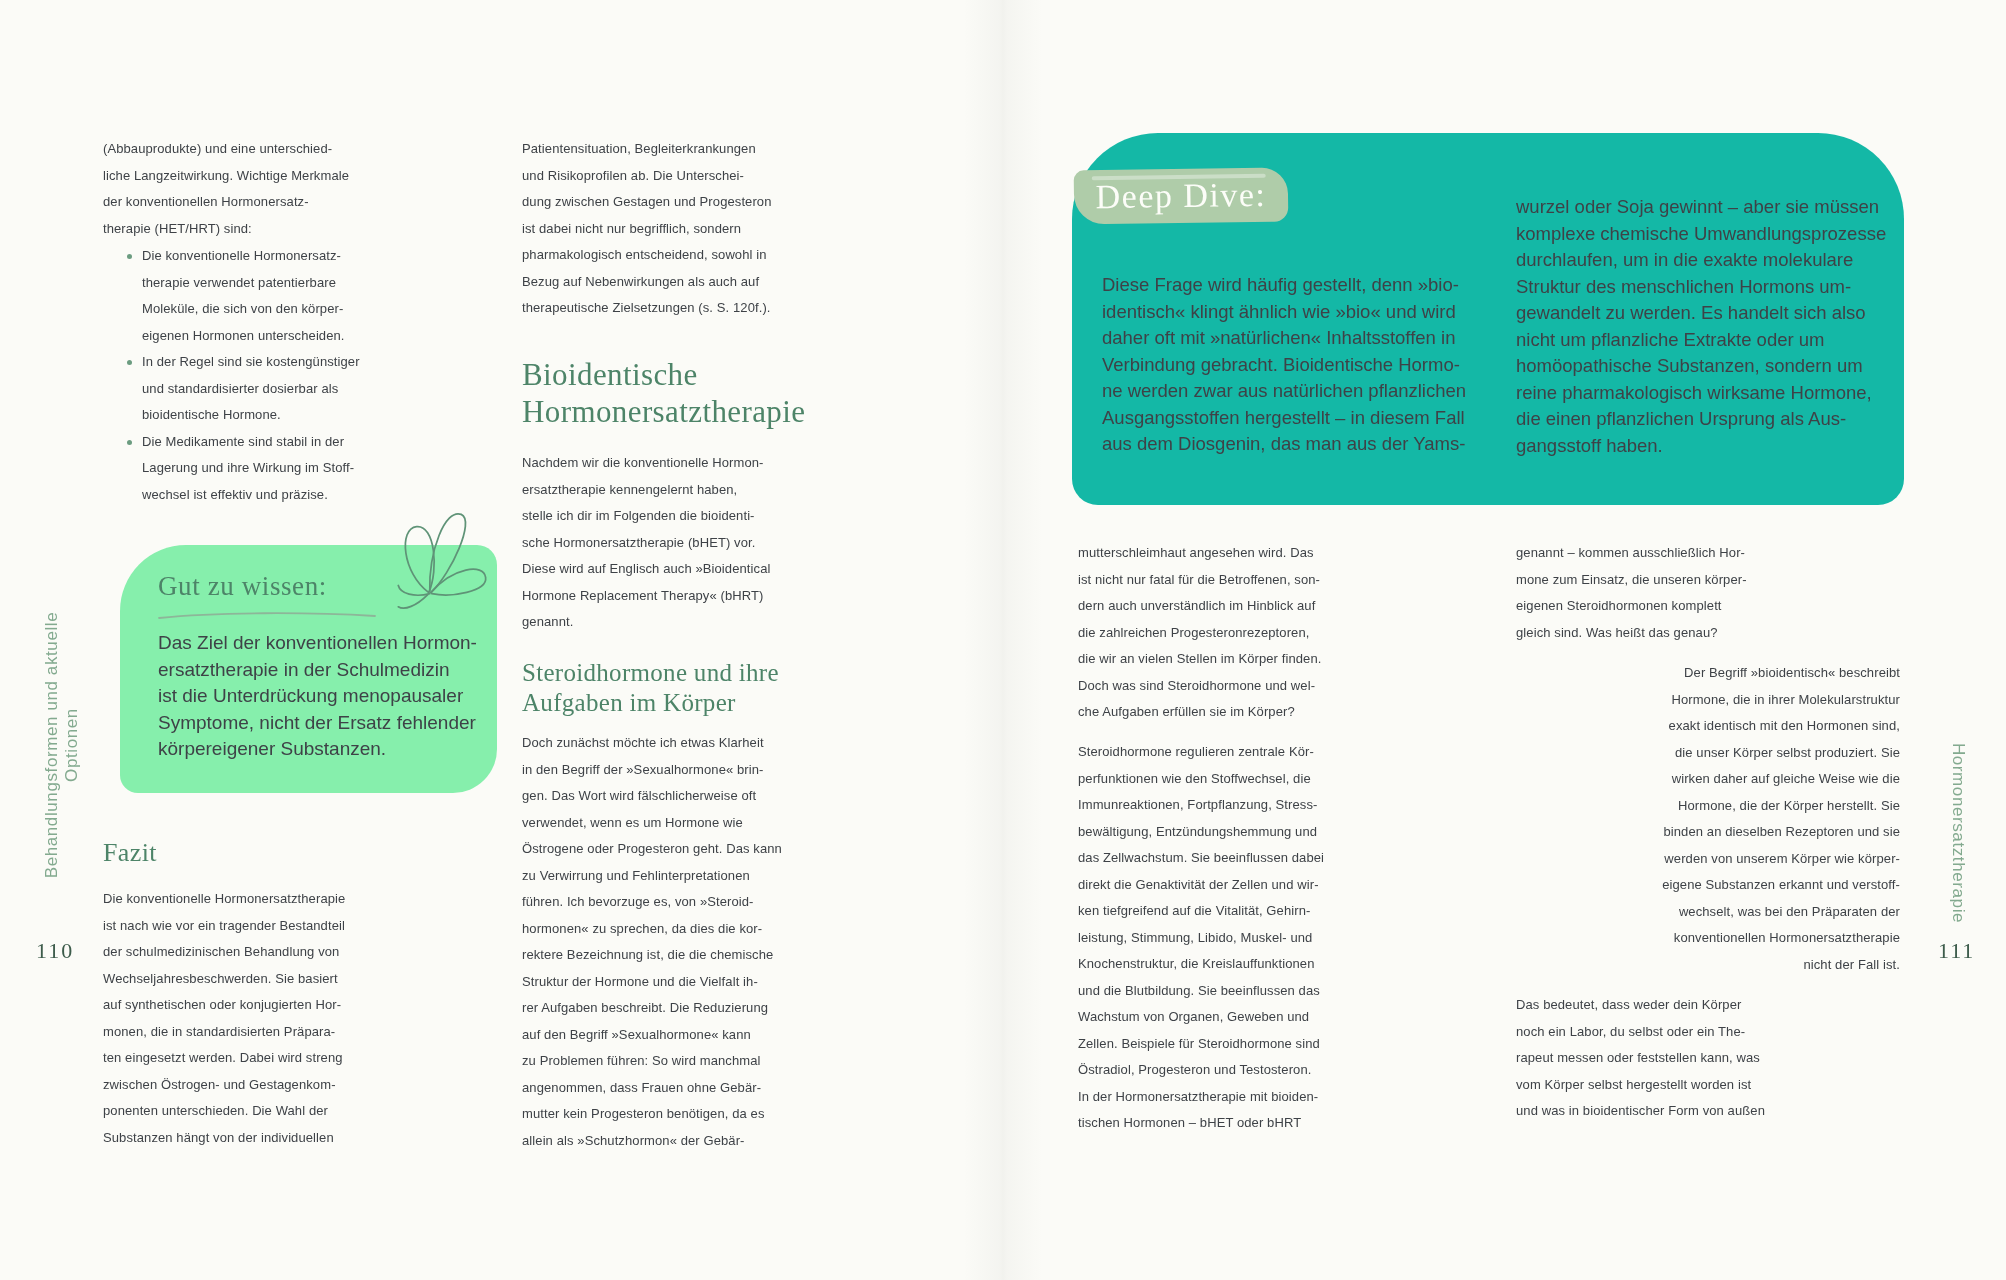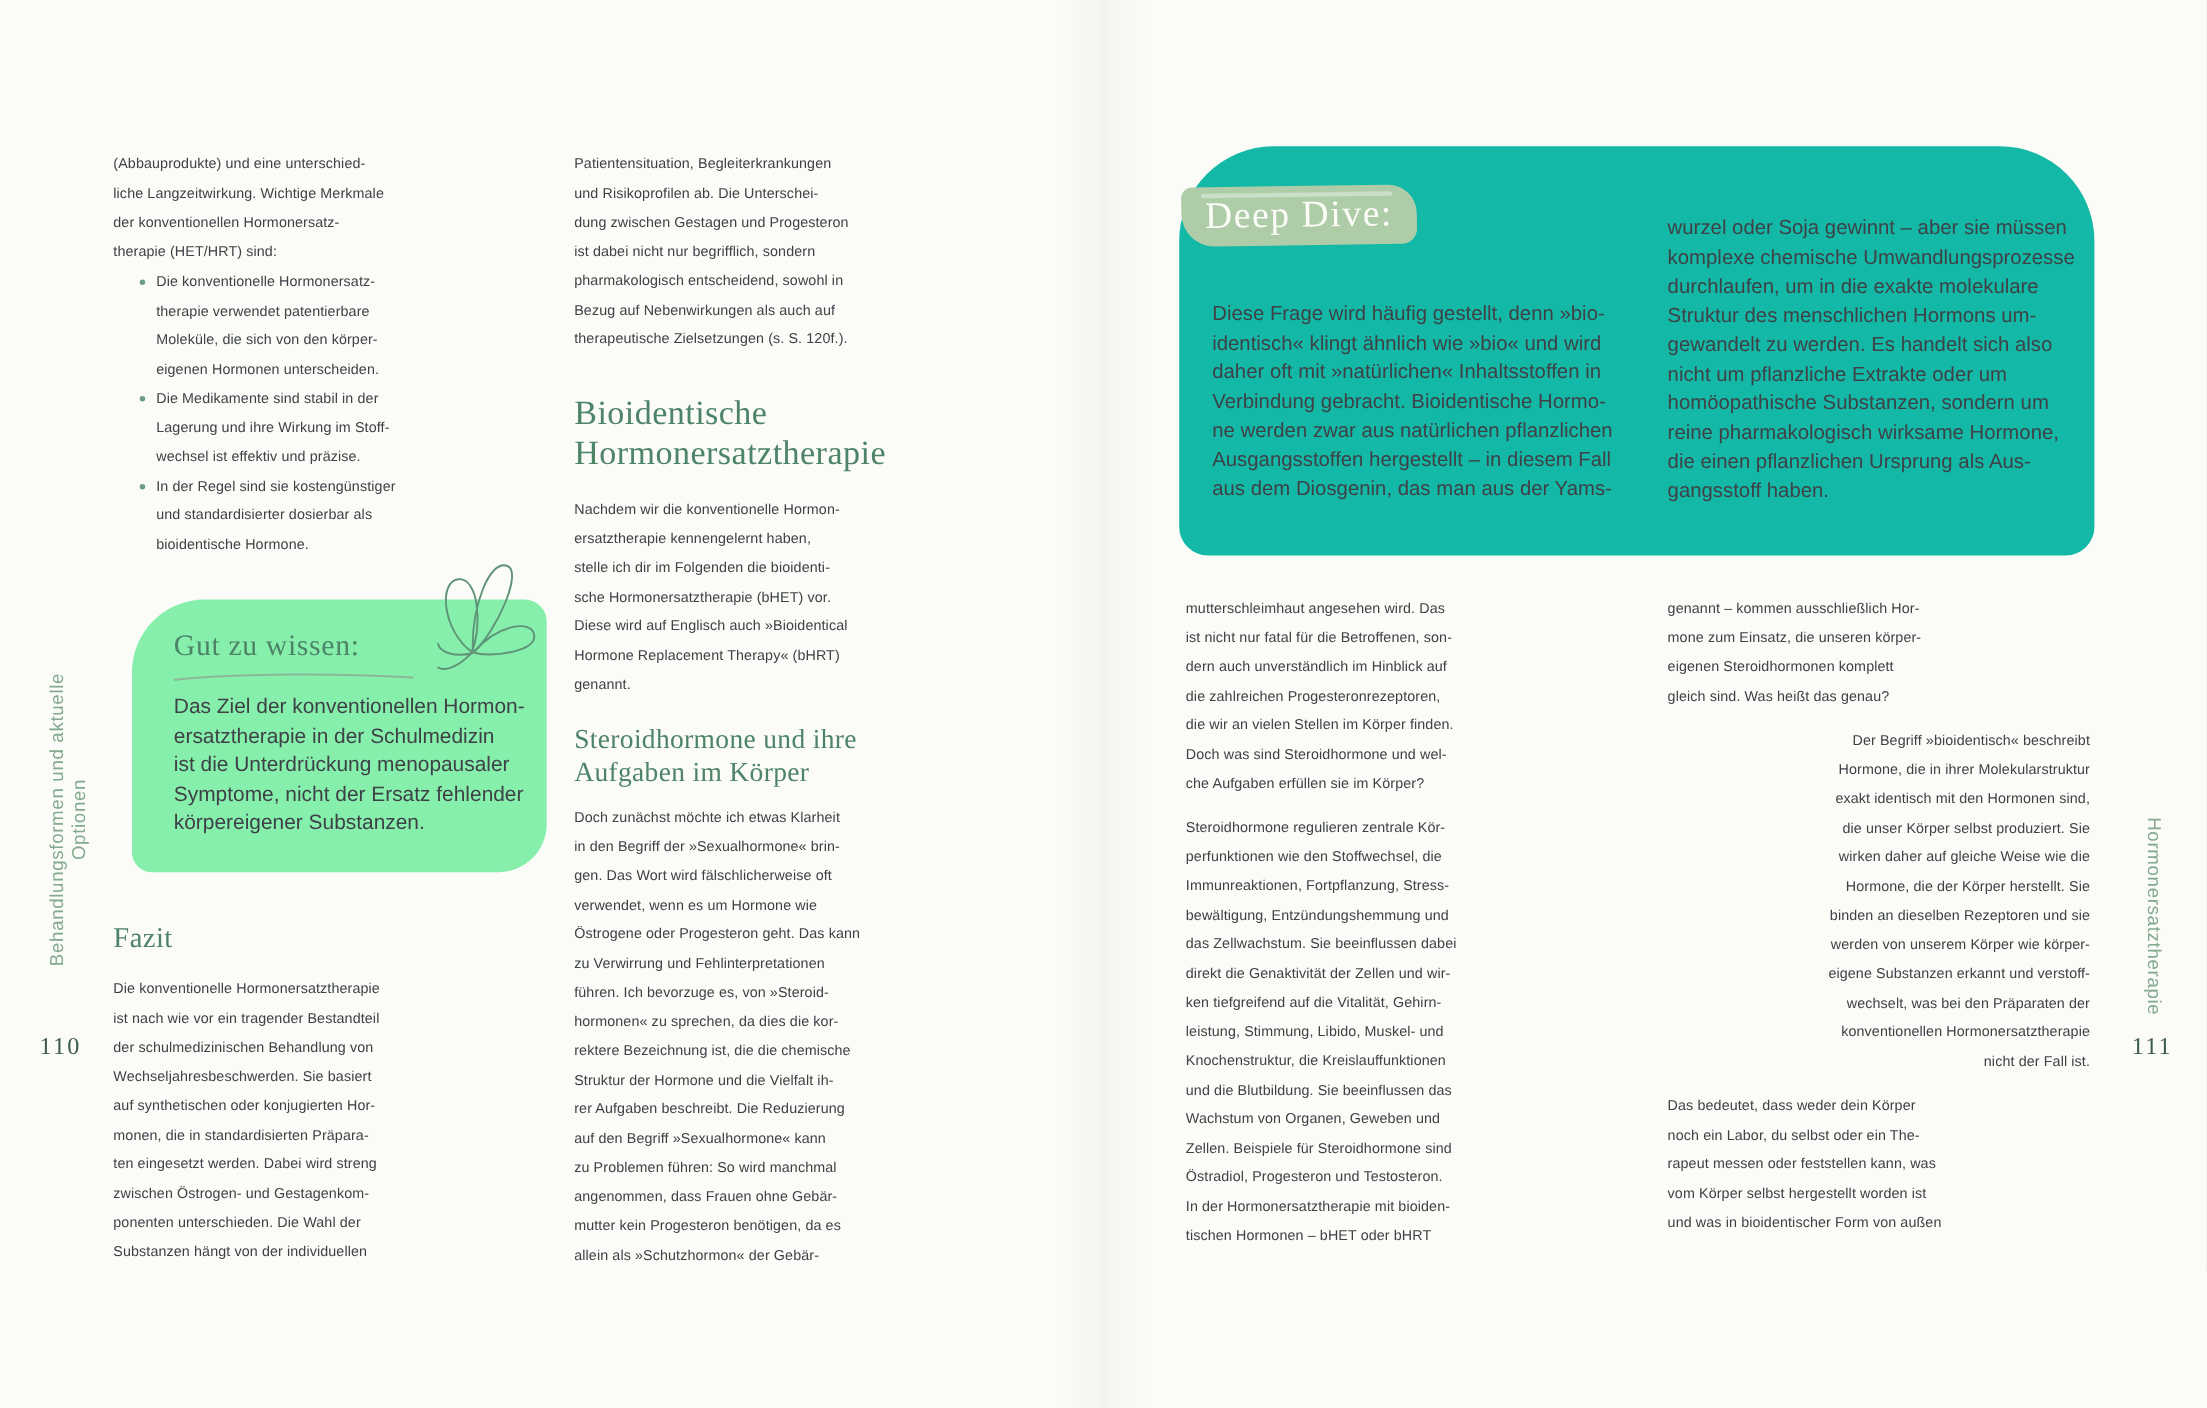--- a/index.html
+++ b/index.html
@@ -81,29 +81,29 @@
     <div class="abs bullet-list" style="left:120px;top:243px;">
       <div class="bullet-row">
         <span class="bullet-dot"></span>
         <span class="body-text">Die konventionelle Hormonersatz-
 therapie verwendet patentierbare
 Moleküle, die sich von den körper-
 eigenen Hormonen unterscheiden.</span>
       </div>
       <div class="bullet-row">
         <span class="bullet-dot"></span>
+        <span class="body-text">In der Regel sind sie kostengünstiger
+und standardisierter dosierbar als
+bioidentische Hormone.</span>
+      </div>
+      <div class="bullet-row">
+        <span class="bullet-dot"></span>
         <span class="body-text">Die Medikamente sind stabil in der
 Lagerung und ihre Wirkung im Stoff-
 wechsel ist effektiv und präzise.</span>
-      </div>
-      <div class="bullet-row">
-        <span class="bullet-dot"></span>
-        <span class="body-text">In der Regel sind sie kostengünstiger
-und standardisierter dosierbar als
-bioidentische Hormone.</span>
       </div>
     </div>
 
     <div class="abs infobox" style="left:120px;top:545px;width:377px;height:248px;">
       <div class="abs box-title serif" style="left:38px;top:26px;">Gut zu wissen:</div>
       <svg class="abs" style="left:36px;top:66px;" width="222" height="10" viewBox="0 0 222 10">
         <path d="M3 7 C 62 1, 152 1, 219 5" fill="none" stroke="#8db699" stroke-width="1.8" stroke-linecap="round"></path>
       </svg>
       <div class="abs box-body" style="left:38px;top:85px;width:320px;">Das Ziel der konventionellen Hormon-
 ersatztherapie in der Schulmedizin

